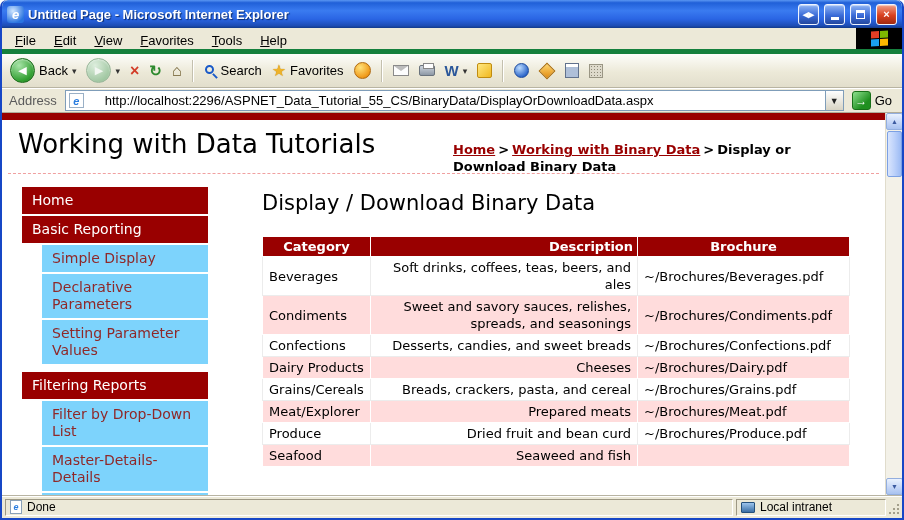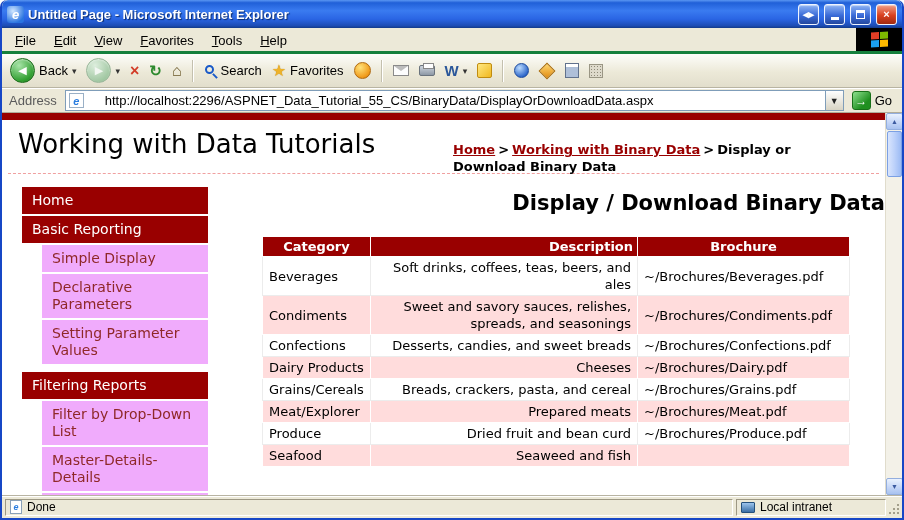--- a/index.html
+++ b/index.html
@@ -24,21 +24,21 @@
              border:1px solid #eef4ff; color:#fff; font-size:11px; font-weight:bold;
              display:flex; align-items:center; justify-content:center;
              background:linear-gradient(180deg,#8fb4f4,#3a6bd8 55%,#24489e);
              box-shadow:inset 0 1px 1px rgba(255,255,255,.5); }
   .win-btn.close { background:linear-gradient(180deg,#f0a088,#d9401f 55%,#9e2a10); }
   .min-glyph { width:8px; height:3px; background:#fff; margin-top:9px; }
   .max-glyph { width:9px; height:9px; border:1px solid #fff; border-top:3px solid #fff; }
 
   
   .menubar { height:26px; display:flex; align-items:stretch; background:#ECE9D8;
-             border-bottom:3px solid #15803d; padding-left:4px; }
+             border-bottom:5px solid #15803d; padding-left:4px; }
   .menu-item { display:inline-block; padding:5px 9px 0; font-size:13px; color:#000; cursor:default; }
   .menu-item::first-letter { text-decoration:underline; }
   .logo-box { margin-left:auto; width:46px; background:#000; display:flex; align-items:center; justify-content:center; }
   .winflag { display:grid; grid-template-columns:8px 8px; grid-template-rows:7px 7px; gap:1px; transform:skewY(-4deg); }
   .winflag i:nth-child(1){background:#e33e26;} .winflag i:nth-child(2){background:#7db800;}
   .winflag i:nth-child(3){background:#1a9ff0;} .winflag i:nth-child(4){background:#fdb900;}
 
   
   .toolbar { height:34px; display:flex; align-items:center; gap:2px; padding:0 4px;
              background:linear-gradient(180deg,#fdfdfa,#ece9d8 55%,#e2decc);
@@ -101,24 +101,24 @@
   .site-header { position:relative; height:54px; margin:0 6px; border-bottom:1px dashed #f0a0a0; }
   .site-title { position:absolute; left:10px; top:9px; font-size:26px; color:#000; white-space:nowrap; }
   .breadcrumb { position:absolute; right:28px; top:21px; width:398px; font-size:13px; font-weight:bold; line-height:17px; color:#000; }
   .bc-link { color:#990000; text-decoration:underline; cursor:pointer; }
   .bc-sep { margin:0 3px; }
 
   .site-body { display:flex; padding-top:13px; height:321px; overflow:hidden; }
   .sidebar { width:186px; margin-left:20px; flex-shrink:0; }
   .nav-section { background:#990000; color:#fff; font-size:14px; line-height:17px; padding:5px 10px; margin-bottom:2px; cursor:pointer; }
   .nav-section.gap { margin-top:8px; }
-  .nav-sub { background:#f0abfc; color:#8f2828; font-size:14px; line-height:17px; padding:5px 10px; margin:0 0 2px 20px; cursor:pointer; }
+  .nav-sub { background:#7dd3fc; color:#8f2828; font-size:14px; line-height:17px; padding:5px 10px; margin:0 0 2px 20px; cursor:pointer; }
 
   .main { flex:1; margin-left:54px; }
-  .heading { font-size:21px; font-weight:bold; color:#000; margin:4px 0 21px; font-family:"DejaVu Sans", sans-serif;text-align:right; }
+  .heading { font-size:21px; font-weight:normal; color:#000; margin:4px 0 21px; font-family:"DejaVu Sans", sans-serif; }
   .grid { border-collapse:collapse; width:588px; }
   .grid th { background:#990000; color:#fff; font-weight:bold; font-size:13px; padding:2px 4px; border:1px solid #fff; text-align:center; }
   .grid td { font-size:13px; color:#000; padding:2px 6px; border:1px solid #ececec; vertical-align:middle; line-height:17px; }
   .grid th:nth-child(1), .grid td:nth-child(1) { width:108px; }
   .grid th:nth-child(2), .grid td:nth-child(2) { width:268px;text-align:right; }
   .grid th:nth-child(3), .grid td:nth-child(3) { width:212px; }
   .grid tr.alt td { background:#ffdcdc; border-color:#fff; }
 
   
   .scrollbar { width:17px; position:relative; background:#f3f1e8; border-left:1px solid #e0dccc; }

